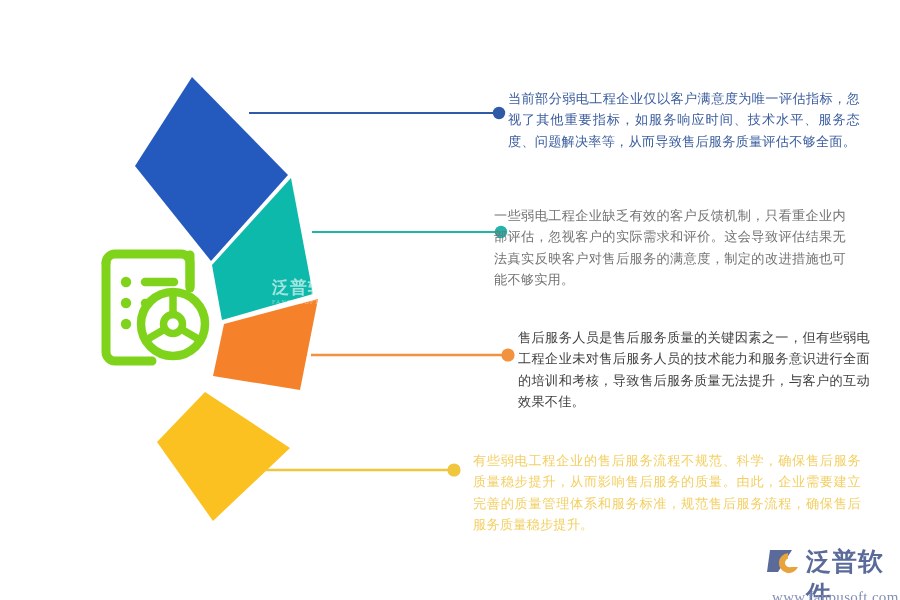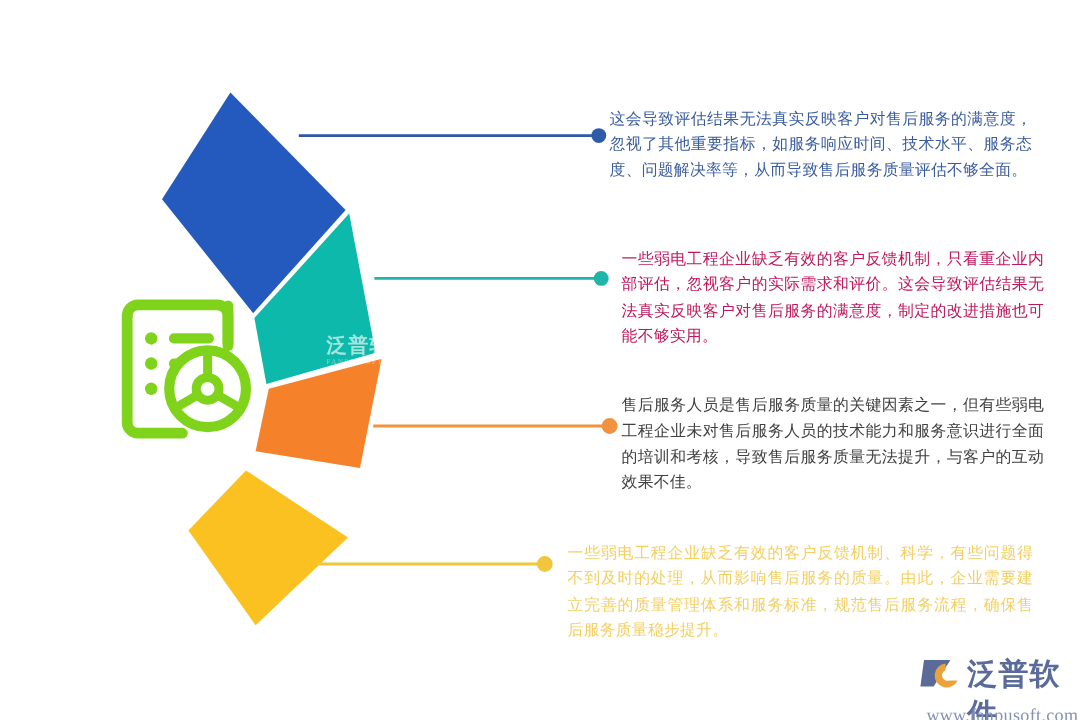--- a/index.html
+++ b/index.html
@@ -28,21 +28,21 @@
     position: absolute;
     width: 352px;
     font-size: 13.2px;
     line-height: 1.62;
     letter-spacing: 0.2px;
     text-align: justify;
     text-justify: inter-ideograph;
     white-space: pre-wrap;
   }
   #tb0 { left: 508px; top: 88px;  color: #3a5c9e; }
-  #tb1 { left: 518px; top: 205px; color: #be185d; font-family: Liberation Serif, serif; }
+  #tb1 { left: 494px; top: 205px; color: #737373; font-family: Liberation Serif, serif; }
   #tb2 { left: 518px; top: 327px; color: #404040; }
   #tb3 { left: 473px; top: 450px; color: #f3cf62; width: 388px; }
 
   .logo {
     position: absolute;
     left: 766px;
     top: 544px;
     width: 126px;
     height: 52px;
   }
@@ -135,27 +135,27 @@
       <path d="M164.6,329.2 L145.2,340.5" stroke-width="7.5"></path>
       <path d="M181.4,329.2 L200.8,340.5" stroke-width="7.5"></path>
     </g>
   </svg>
 
   <div class="watermark-center">
     <span>泛普软件</span>
     <span class="sub">FANPU SOFTWARE</span>
   </div>
 
-  <div id="tb0" class="text-block">这会导致评估结果无法真实反映客户对售后服务的满意度，忽视了其他重要指标，如服务响应时间、技术水平、服务态度、问题解决率等，从而导致售后服务质量评估不够全面。</div>
+  <div id="tb0" class="text-block">当前部分弱电工程企业仅以客户满意度为唯一评估指标，忽视了其他重要指标，如服务响应时间、技术水平、服务态度、问题解决率等，从而导致售后服务质量评估不够全面。</div>
 
   <div id="tb1" class="text-block">一些弱电工程企业缺乏有效的客户反馈机制，只看重企业内部评估，忽视客户的实际需求和评价。这会导致评估结果无法真实反映客户对售后服务的满意度，制定的改进措施也可能不够实用。</div>
 
   <div id="tb2" class="text-block">售后服务人员是售后服务质量的关键因素之一，但有些弱电工程企业未对售后服务人员的技术能力和服务意识进行全面的培训和考核，导致售后服务质量无法提升，与客户的互动效果不佳。</div>
 
-  <div id="tb3" class="text-block">一些弱电工程企业缺乏有效的客户反馈机制、科学，有些问题得不到及时的处理，从而影响售后服务的质量。由此，企业需要建立完善的质量管理体系和服务标准，规范售后服务流程，确保售后服务质量稳步提升。</div>
+  <div id="tb3" class="text-block">有些弱电工程企业的售后服务流程不规范、科学，确保售后服务质量稳步提升，从而影响售后服务的质量。由此，企业需要建立完善的质量管理体系和服务标准，规范售后服务流程，确保售后服务质量稳步提升。</div>
 
   <div class="logo">
     <svg width="40" height="30" viewBox="0 0 40 30" style="position:absolute;left:0;top:2px;">
       <path d="M4,4 L26,4 L12,26 L1,26 Z" fill="#5A6B9A"></path>
       <path d="M22,7 A10,10 0 1 0 32,21 L25,21 A4.5,4.5 0 1 1 22,12.5 Z" fill="#E8A33D"></path>
     </svg>
     <div class="logo-mark-text">泛普软件</div>
     <div class="logo-url">www.fanpusoft.com</div>
   </div>
 

